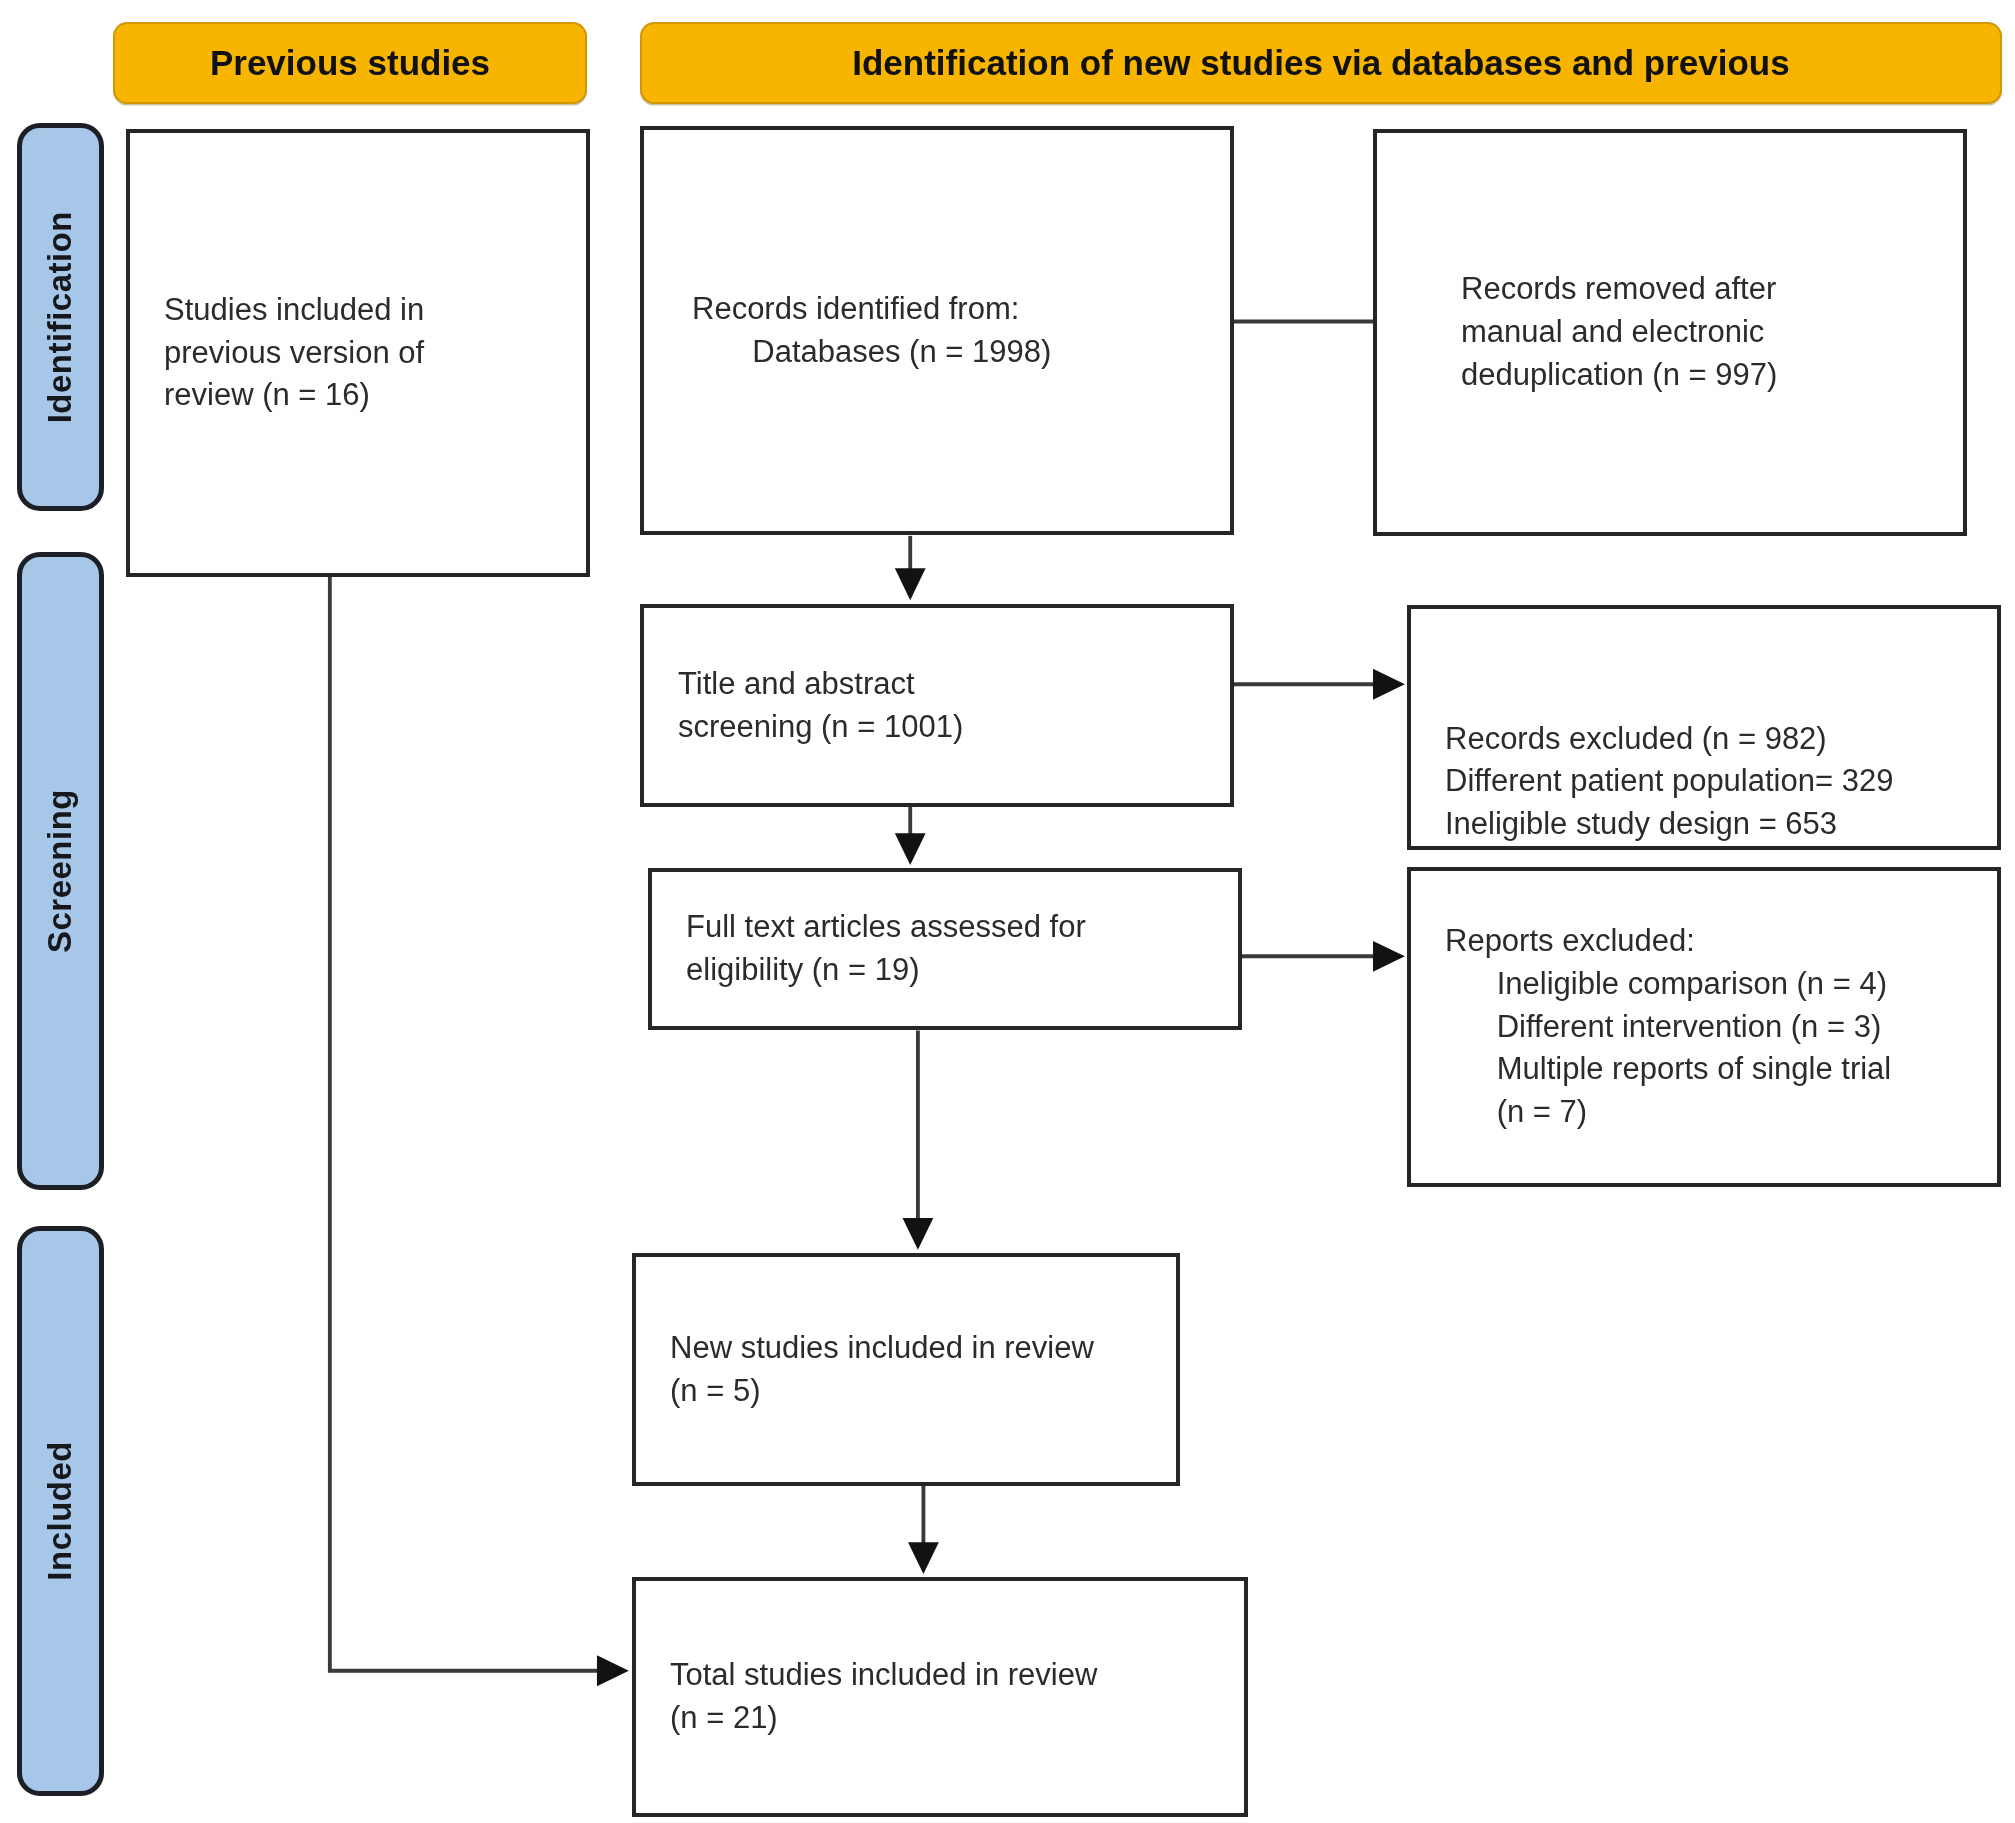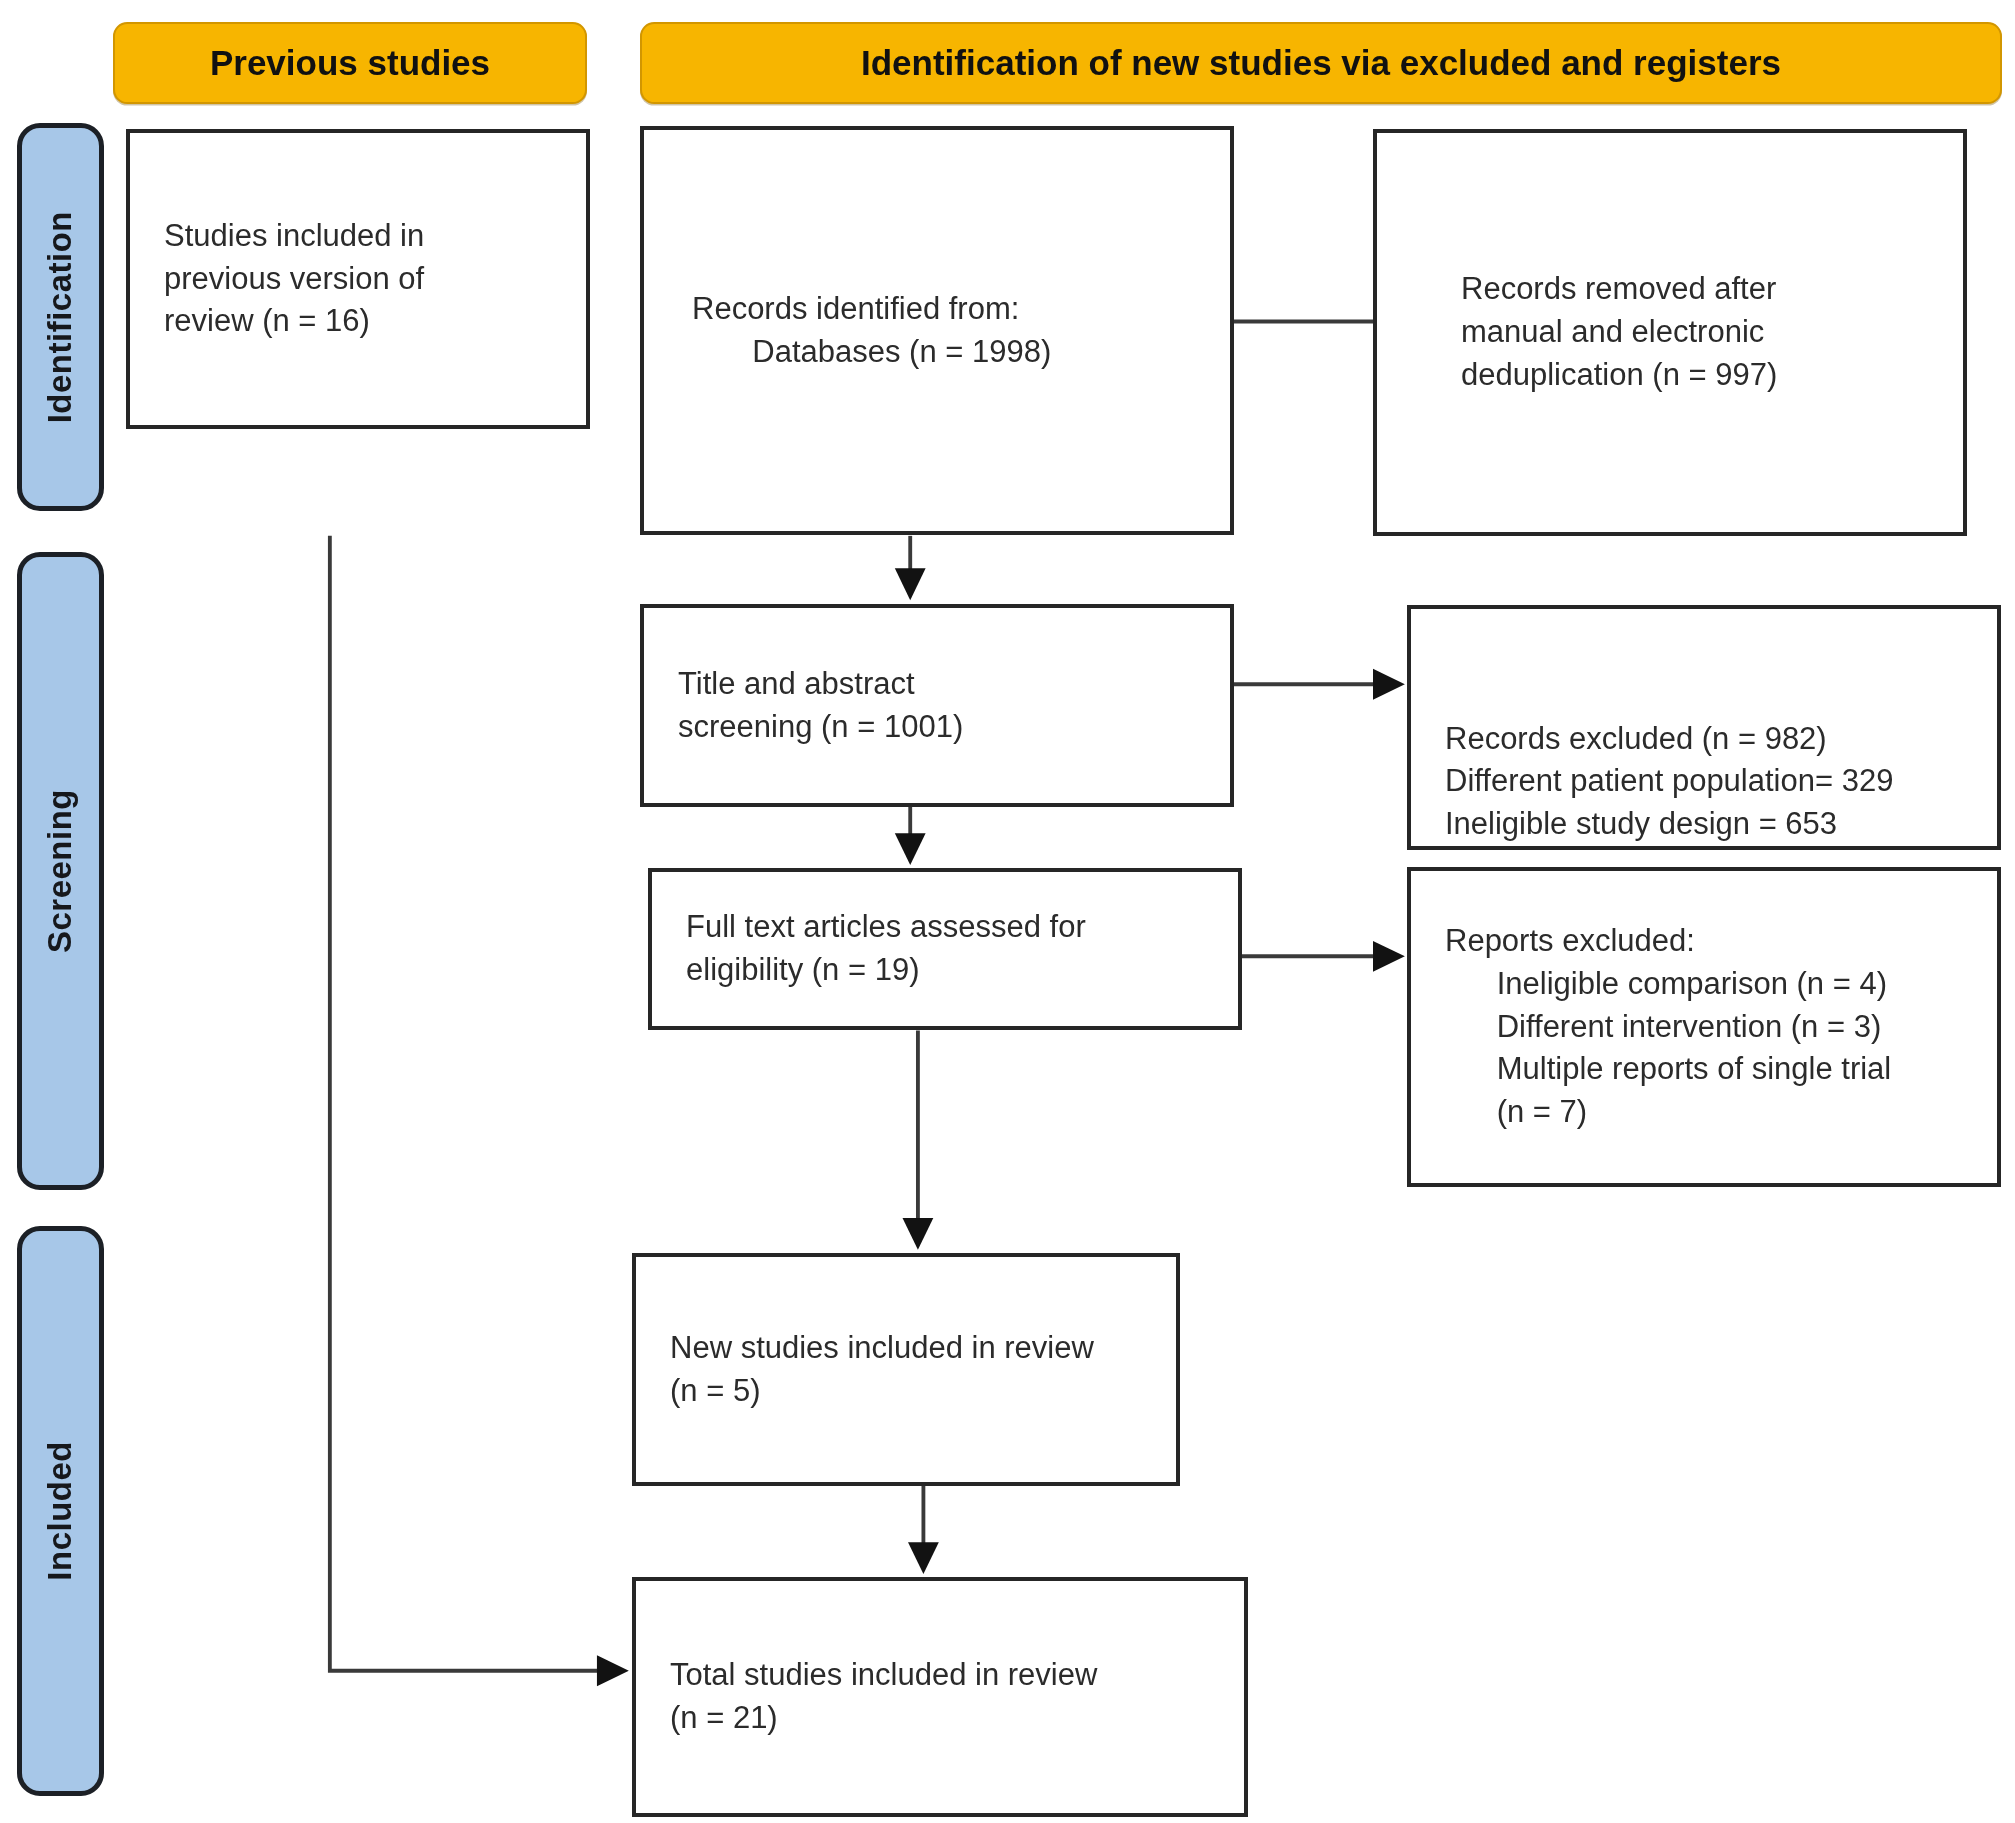--- a/index.html
+++ b/index.html
@@ -127,34 +127,34 @@
     <g>
       <polyline points="600,975 600,3040 1088,3040"></polyline>
       <polygon points="1144,3040 1086,3012 1086,3068"></polygon>
     </g>
   </svg>
 
   <div class="header" style="left:113px; top:22px; width:474px; height:82px;">
     <span>Previous studies</span>
   </div>
   <div class="header" style="left:640px; top:22px; width:1362px; height:82px;">
-    <span>Identification of new studies via excluded and registers</span>
+    <span>Identification of new studies via databases and previous</span>
   </div>
 
   <div class="stage" style="left:16.5px; top:123px; width:87px; height:388px;">
     <span class="stage-label">Identification</span>
   </div>
   <div class="stage" style="left:16.5px; top:552px; width:87px; height:638px;">
     <span class="stage-label">Screening</span>
   </div>
   <div class="stage" style="left:16.5px; top:1226px; width:87px; height:570px;">
     <span class="stage-label">Included</span>
   </div>
 
-  <div class="node" style="left:126px; top:129px; width:464px; height:300px;">
+  <div class="node" style="left:126px; top:129px; width:464px; height:448px;">
     <div class="node-text">Studies included in
 previous version of
 review (n = 16)</div>
   </div>
 
   <div class="node" style="left:640px; top:126px; width:594px; height:409px;">
     <div class="node-text pad-lg">Records identified from:
        Databases (n = 1998)</div>
   </div>
 

